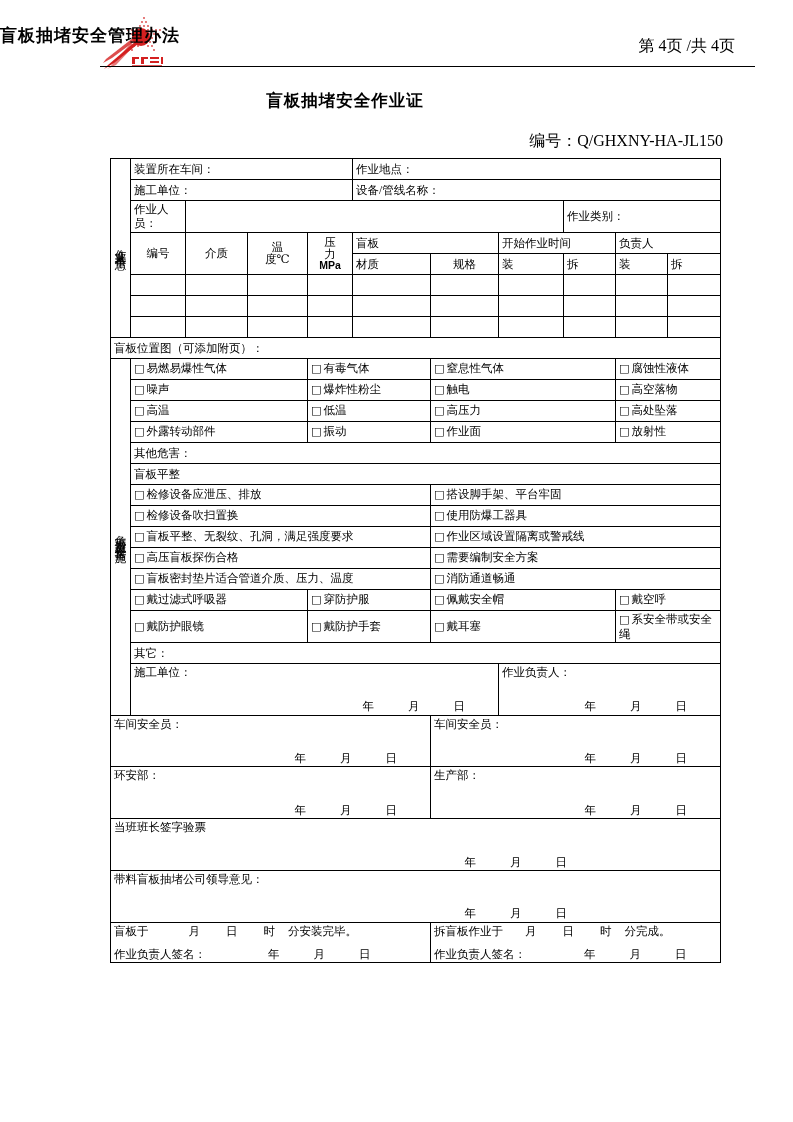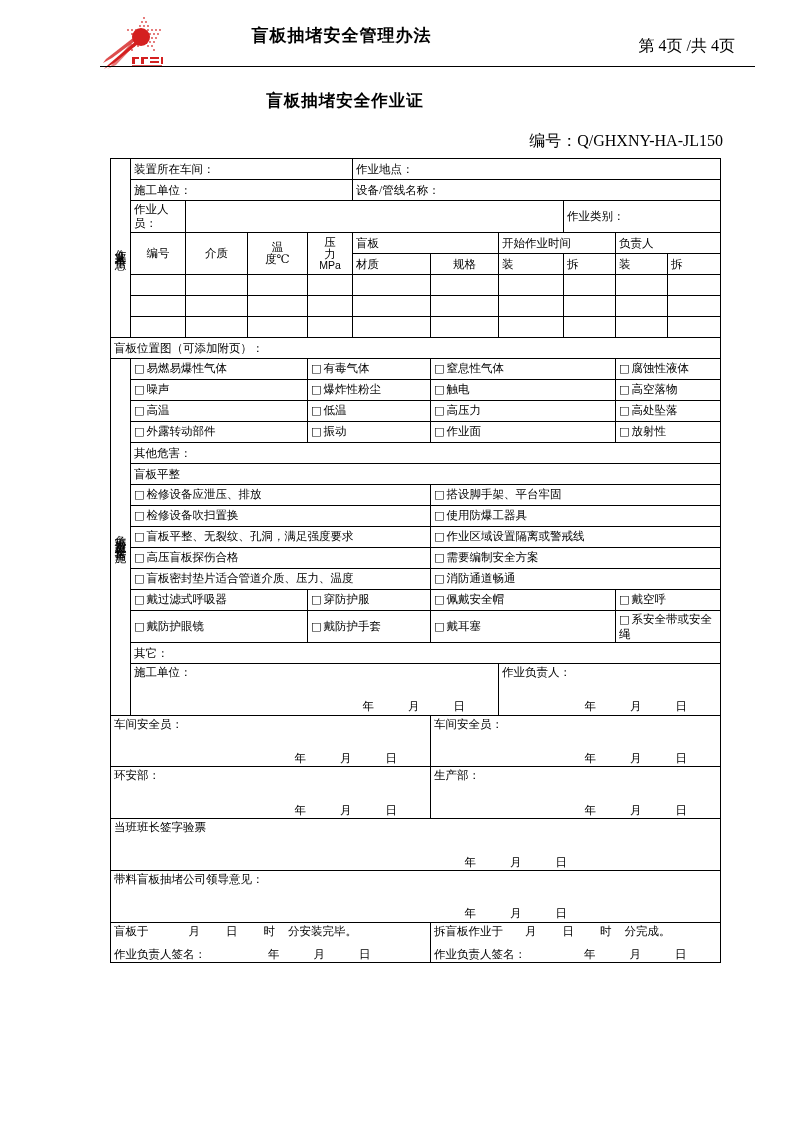--- a/index.html
+++ b/index.html
@@ -26,21 +26,20 @@
   .logo {
     position: absolute;
     left: 98px; top: 13px;
     width: 76px; height: 56px;
   }
   .logo svg { display: block; }
   .header-title {
     position: absolute;
     left: 0; top: 24px;
     width: 683px;
-    text-align: center;
     font-family: "Liberation Sans", "DejaVu Sans", sans-serif;
     font-weight: bold;
     font-size: 17px;
     letter-spacing: 1px;
   }
   .header-pages {
     position: absolute;
     right: 58px; top: 36px;
     font-size: 16px;
     font-family: Liberation Serif, serif;
@@ -269,21 +268,21 @@
     <td class="ctr" rowspan="2" style="vertical-align:middle">
       <span class="stack">
         <span>温</span>
         <span>度℃</span>
       </span>
     </td>
     <td class="ctr" rowspan="2" style="vertical-align:middle">
       <span class="stack">
         <span>压</span>
         <span>力</span>
-        <span style="font-family:'Liberation Sans',sans-serif;font-weight:normal;font-size:10.5px">MPa</span>
+        <span style="font-family:'Liberation Sans',sans-serif;font-weight:bold;font-size:10.5px">MPa</span>
       </span>
     </td>
     <td class="pad" colspan="2">盲板</td>
     <td class="pad" colspan="2">开始作业时间</td>
     <td class="pad" colspan="2">负责人</td>
   </tr>
 
   <tr>
     <td class="pad">材质</td>
     <td class="ctr">规格</td>

